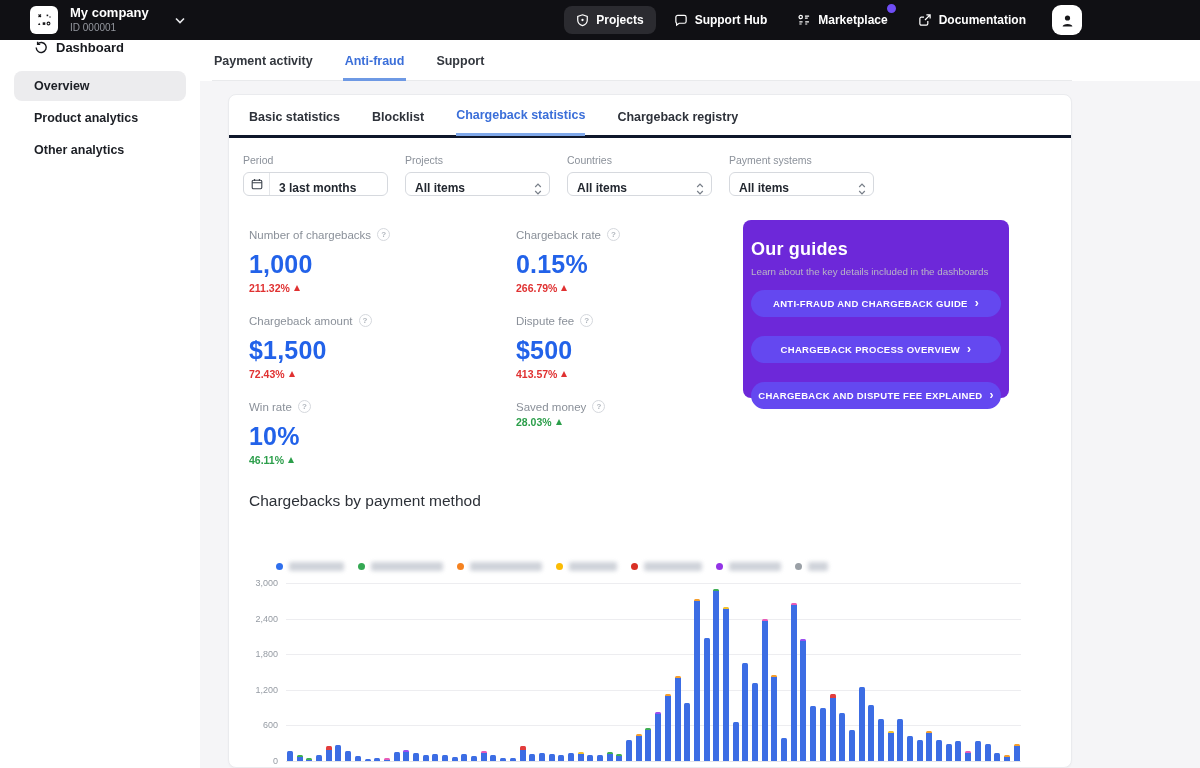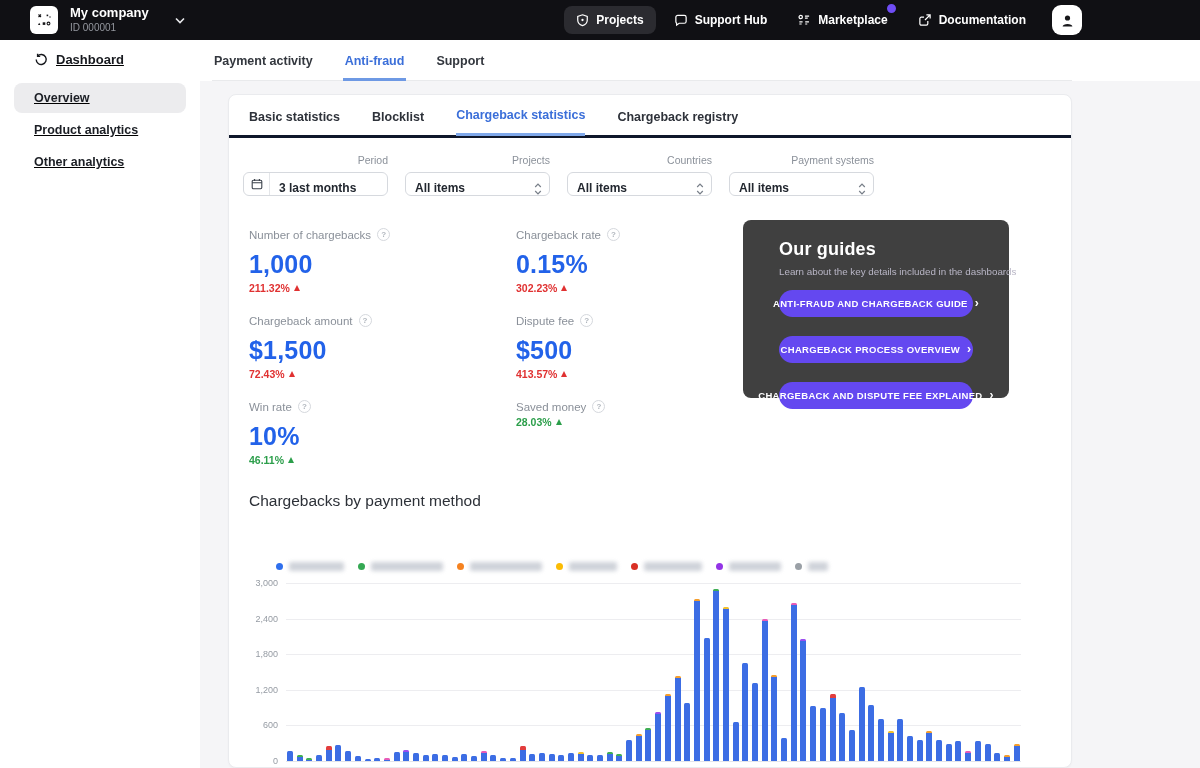--- a/index.html
+++ b/index.html
@@ -15,60 +15,60 @@
   .company-id { font-size:10px; color:#94979e; margin-top:1px; }
   .company-chevron { margin-left:26px; color:#e8e9ec; display:flex; }
   .topnav { margin-left:auto; margin-right:118px; display:flex; align-items:center; gap:6px; }
   .topnav-item { display:flex; align-items:center; gap:7px; font-size:12px; font-weight:bold; color:#fff; padding:7px 12px; border-radius:8px; cursor:pointer; position:relative; }
   .topnav-item.pill { background:#2b2b30; }
   .badge-dot { position:absolute; top:-4px; right:2px; width:13px; height:13px; border-radius:50%; background:#6f4df5; border:2px solid #101014; }
   .avatar-btn { width:30px; height:30px; background:#fff; border-radius:9px; display:flex; align-items:center; justify-content:center; margin-left:8px; }
 
   
   .app { display:flex; height:728px; }
-  .sidebar { width:200px; background:#fff; padding-top:12px; flex-shrink:0;text-decoration:underline; }
+  .sidebar { width:200px; background:#fff; padding-top:0; flex-shrink:0; }
   .sb-head { display:flex; align-items:center; gap:8px; padding:0 0 14px 34px; font-size:13px; font-weight:bold; color:#17191e; }
   .sb-head-icon { font-size:14px; color:#17191e; line-height:1; }
   .sb-item { margin:2px 14px; padding:8px 20px; font-size:12.5px; font-weight:600; color:#1c1f25; border-radius:8px; cursor:pointer; }
   .sb-item.active { background:#ececee; }
   .content { flex:1; display:flex; flex-direction:column; background:#f5f5f7; min-width:0; }
   .main-tabs-wrap { background:#fff; padding:12px 0 0 12px; }
   .main-tabs { display:flex; gap:28px; margin-right:128px; border-bottom:1px solid #e9eaec; }
   .mtab { font-size:12.5px; font-weight:600; color:#33373e; padding:2px 2px 10px; cursor:pointer; }
   .mtab.active { color:#3b6fd9; border-bottom:3px solid #6e99e4; margin-bottom:-1px; }
 
   
   .card { margin:13px 128px 0 28px; background:#fff; border:1px solid #eaebee; border-radius:8px; height:700px; overflow:hidden; box-shadow:0 1px 2px rgba(20,20,30,.03); }
   .subtabs { display:flex; gap:32px; padding:0 20px; height:43px; align-items:flex-end; border-bottom:3px solid #0f172a; }
   .stab { font-size:12.5px; font-weight:600; color:#2e323a; padding-bottom:11px; cursor:pointer; }
   .stab.active { color:#3b6fd9; border-bottom:3px solid #7fa8ea; margin-bottom:-1px; }
 
   
   .filters { display:flex; gap:17px; margin:16px 0 0 14px; }
   .field { width:145px; }
-  .field-label { font-size:10.5px; color:#8b919a; margin-bottom:6px;text-align:right; }
+  .field-label { font-size:10.5px; color:#8b919a; margin-bottom:6px; }
   .field-box { height:24px; border:1px solid #d6d9de; border-radius:6px; display:flex; align-items:flex-end; background:#fff; font-size:12px; font-weight:600; color:#22272f; cursor:pointer; }
   .cal-cell { width:26px; height:100%; display:flex; align-items:center; justify-content:center; border-right:1px solid #e4e6e9; color:#3a404a; }
   .field-box .val { padding-left:9px; flex:1; white-space:nowrap; overflow:hidden; }
   .sort-icon { margin-right:7px; display:flex; }
 
   
   .mid { position:relative; margin-top:24px; height:258px; }
   .stats-grid { display:grid; grid-template-columns:267px 280px; margin-left:20px; }
   .stat { height:86px; padding-top:8px; }
   .stat-label-row { display:flex; align-items:center; gap:6px; }
   .stat-label { font-size:11.5px; color:#8a9099; }
   .help { width:13px; height:13px; border-radius:50%; border:1px solid #d5d8dd; color:#b0b6bd; font-size:8px; line-height:11px; text-align:center; font-weight:bold; cursor:pointer; flex-shrink:0; }
   .stat-value { margin-top:9px; font-size:25px; font-weight:bold; color:#2262e9; letter-spacing:.2px; }
   .stat-delta { margin-top:3px; font-size:10.5px; font-weight:bold; display:flex; align-items:center; gap:4px; }
   .stat-delta.red { color:#e03131; }
   .stat-delta.green { color:#2b9e4a; }
   .tri-up { width:0; height:0; border-left:3.5px solid transparent; border-right:3.5px solid transparent; border-bottom:6px solid currentColor; display:inline-block; }
 
-  .guides { position:absolute; left:514px; top:0; width:266px; height:178px; background:#404040; border-radius:8px; padding:19px 36px; }
+  .guides { position:absolute; left:514px; top:0; width:266px; height:178px; background:#6d28d9; border-radius:8px; padding:19px 8px; }
   .guides-title { color:#fff; font-size:18px; font-weight:bold; letter-spacing:.2px; }
   .guides-sub { color:#b9b6c6; font-size:9.8px; margin-top:6px; white-space:nowrap; }
   .guide-btns { margin-top:13px; display:flex; flex-direction:column; gap:19px; }
   .guide-btn { height:27px; border-radius:14px; background:#6448f0; color:#fff; border:none; font-family:inherit; font-size:9.5px; font-weight:bold; letter-spacing:.3px; display:flex; align-items:center; justify-content:center; gap:7px; cursor:pointer; white-space:nowrap; }
   .guide-btn .arr { font-size:12px; font-weight:bold; margin-top:-1px; }
 
   
   .chart-title { margin:14px 0 0 20px; font-size:15.5px; font-weight:500; color:#2d3138; }
   .legend { display:flex; align-items:center; gap:14px; margin:52px 0 0 47px; }
   .lgd-item { display:flex; align-items:center; gap:6px; cursor:pointer; }
@@ -274,21 +274,21 @@
                 </div>
             </div>
 
             <div class="stat">
               <div class="stat-label-row">
                   <span class="stat-label">Chargeback rate</span>
                   <span class="help">?</span>
                 </div>
               <div class="stat-value">0.15%</div>
               <div class="stat-delta red">
-                  <span>302.23%</span>
+                  <span>266.79%</span>
                   <span class="tri-up"></span>
                 </div>
             </div>
 
             <div class="stat">
               <div class="stat-label-row">
                   <span class="stat-label">Chargeback amount</span>
                   <span class="help">?</span>
                 </div>
               <div class="stat-value">$1,500</div>

